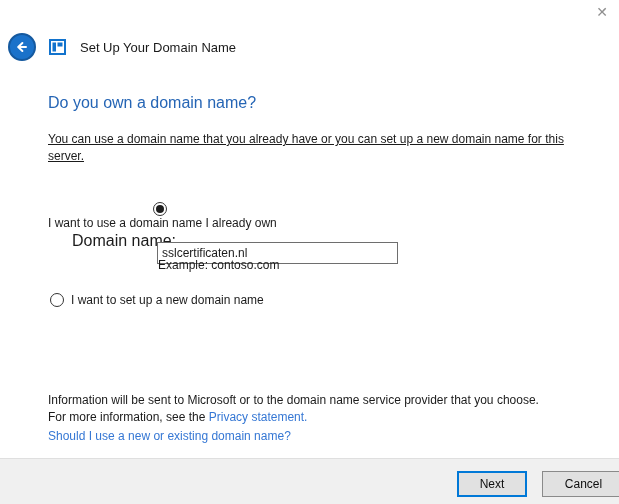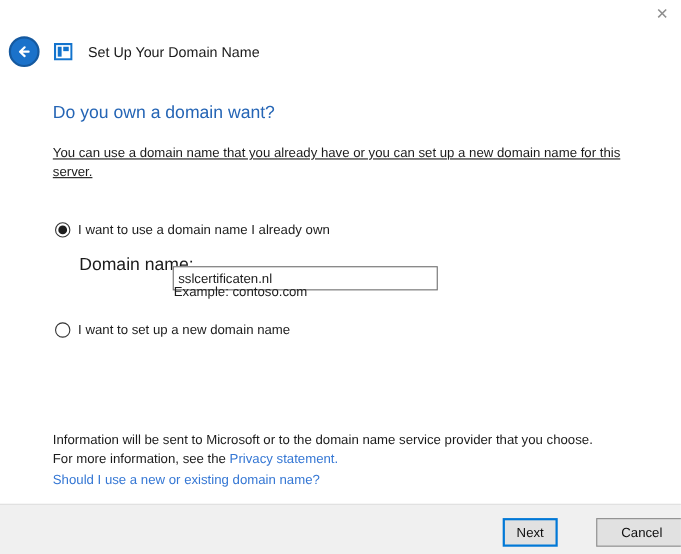--- a/index.html
+++ b/index.html
@@ -81,21 +81,21 @@
     color: #1b1b1b;
     text-decoration: underline;
   }
   .radio-row {
     position: absolute;
     left: 48px;
     display: flex;
     align-items: center;
     cursor: pointer;
   }
-  .radio-row.first { top: 202px; }
+  .radio-row.first { top: 202px; flex-direction: column; }
   .radio-row.second { top: 293px; }
   .radio-circle {
     width: 14px;
     height: 14px;
     border-radius: 50%;
     border: 1px solid #333333;
     background: #ffffff;
     margin-left: 2px;
     margin-right: 7px;
     position: relative;
@@ -188,21 +188,21 @@
     font-family: "Liberation Sans", "DejaVu Sans", sans-serif;
     font-size: 12px;
     color: #0e0e0e;
     text-align: center;
     cursor: pointer;
     padding: 0;
   }
   .btn-next {
     left: 457px;
     top: 12px;
-    width: 50px;
+    width: 70px;
     border: 2px solid #0078d7;
   }
   .btn-cancel {
     left: 542px;
     top: 12px;
     width: 83px;
     border: 1px solid #8a8a8a;
   }
 </style>
 </head>
@@ -223,21 +223,21 @@
     <span class="app-icon">
       <svg width="17" height="16" viewBox="0 0 17 16">
         <rect x="1" y="1" width="15" height="14" fill="none" stroke="#1273cd" stroke-width="2"></rect>
         <rect x="3.5" y="3.5" width="3.5" height="9" fill="#1273cd"></rect>
         <rect x="8.5" y="3.5" width="5" height="4" fill="#1273cd"></rect>
       </svg>
     </span>
     <span class="wizard-title">Set Up Your Domain Name</span>
   </div>
 
-  <div class="heading">Do you own a domain want?</div>
+  <div class="heading">Do you own a domain name?</div>
 
   <div class="intro">You can use a domain name that you already have or you can set up a new domain name for this server.</div>
 
   <div class="radio-row first">
     <span class="radio-circle checked"></span>
     <span class="radio-label">I want to use a domain name I already own</span>
   </div>
 
   <div class="domain-label">Domain name:</div>
 

